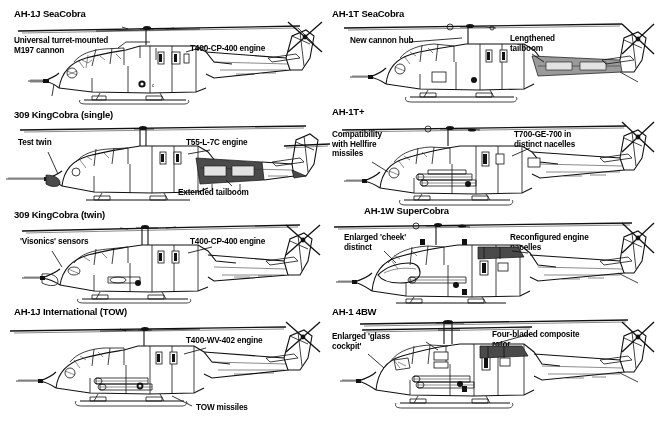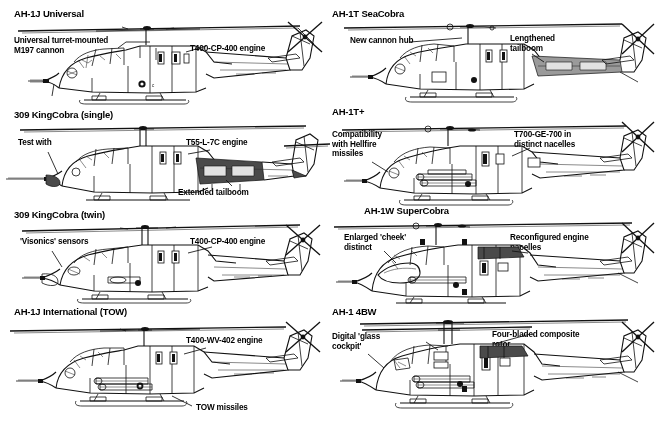--- a/index.html
+++ b/index.html
@@ -30,21 +30,21 @@
   .lite{fill:#e2e2e2;stroke:#111;stroke-width:0.6;}
   .blk{fill:#111;}
   .rot{fill:none;stroke:#111;stroke-width:1.3;}
 </style>
 </head>
 <body>
 
 <div class="sheet">
 
   <div class="panel" style="left:0;top:0;width:332px;height:108px;">
-    <div class="title" style="left:14px;top:8px;">AH-1J Universal</div>
+    <div class="title" style="left:14px;top:8px;">AH-1J SeaCobra</div>
     <div class="callout" style="left:14px;top:36px;">Universal turret-mounted
 M197 cannon</div>
     <div class="callout" style="left:190px;top:44px;">T400-CP-400 engine</div>
     <div class="heli" style="left:0;top:0;">
       <svg width="332" height="108" viewBox="0 0 332 108">
 
         <path class="rot" d="M18 31 L300 26"></path>
         <path class="thin" d="M22 33 L298 28"></path>
         <path class="ln" d="M96 31 L200 29"></path>
 
@@ -121,21 +121,21 @@
 
         <path class="lead" d="M118 48 L126 42 L150 42"></path>
         <path class="lead" d="M186 52 L206 46"></path>
         <path class="lead" d="M54 84 L52 96"></path>
       </svg>
     </div>
   </div>
 
   <div class="panel" style="left:0;top:106px;width:332px;height:104px;">
     <div class="title" style="left:14px;top:3px;">309 KingCobra (single)</div>
-    <div class="callout" style="left:18px;top:32px;">Test with</div>
+    <div class="callout" style="left:18px;top:32px;">Test twin</div>
     <div class="callout" style="left:186px;top:32px;">T55-L-7C engine</div>
     <div class="callout" style="left:178px;top:82px;">Extended tailboom</div>
     <div class="heli" style="left:0;top:0;">
       <svg width="332" height="104" viewBox="0 0 332 104">
         <path class="rot" d="M20 24 L306 20"></path>
         <path class="thin" d="M24 26 L304 22"></path>
         <path class="ln2" d="M140 22 L140 40"></path>
         <path class="ln2" d="M146 22 L146 40"></path>
         <path class="ln" d="M134 23 L154 23"></path>
         <ellipse class="blk" cx="143" cy="22" rx="4" ry="2"></ellipse>
@@ -544,21 +544,21 @@
         <path class="ln" d="M74 94 L90 94 L90 98 L74 98 z"></path>
         <path class="ln" d="M136 94 L152 94 L152 98 L136 98 z"></path>
         <path class="lead" d="M52 46 L64 58"></path>
         <path class="lead" d="M180 46 L196 48"></path>
       </svg>
     </div>
   </div>
 
   <div class="panel" style="left:332px;top:300px;width:332px;height:129px;">
     <div class="title" style="left:0px;top:6px;">AH-1 4BW</div>
-    <div class="callout" style="left:0px;top:32px;">Digital 'glass
+    <div class="callout" style="left:0px;top:32px;">Enlarged 'glass
 cockpit'</div>
     <div class="callout" style="left:160px;top:30px;">Four-bladed composite
 rotor</div>
     <div class="heli" style="left:0;top:0;">
       <svg width="332" height="129" viewBox="0 0 332 129">
 
         <path class="rot" d="M28 24 L296 20"></path>
         <path class="thin" d="M32 26 L294 22"></path>
         <path class="rot" d="M30 30 L200 27"></path>
         <path class="thin" d="M34 32 L198 29"></path>

